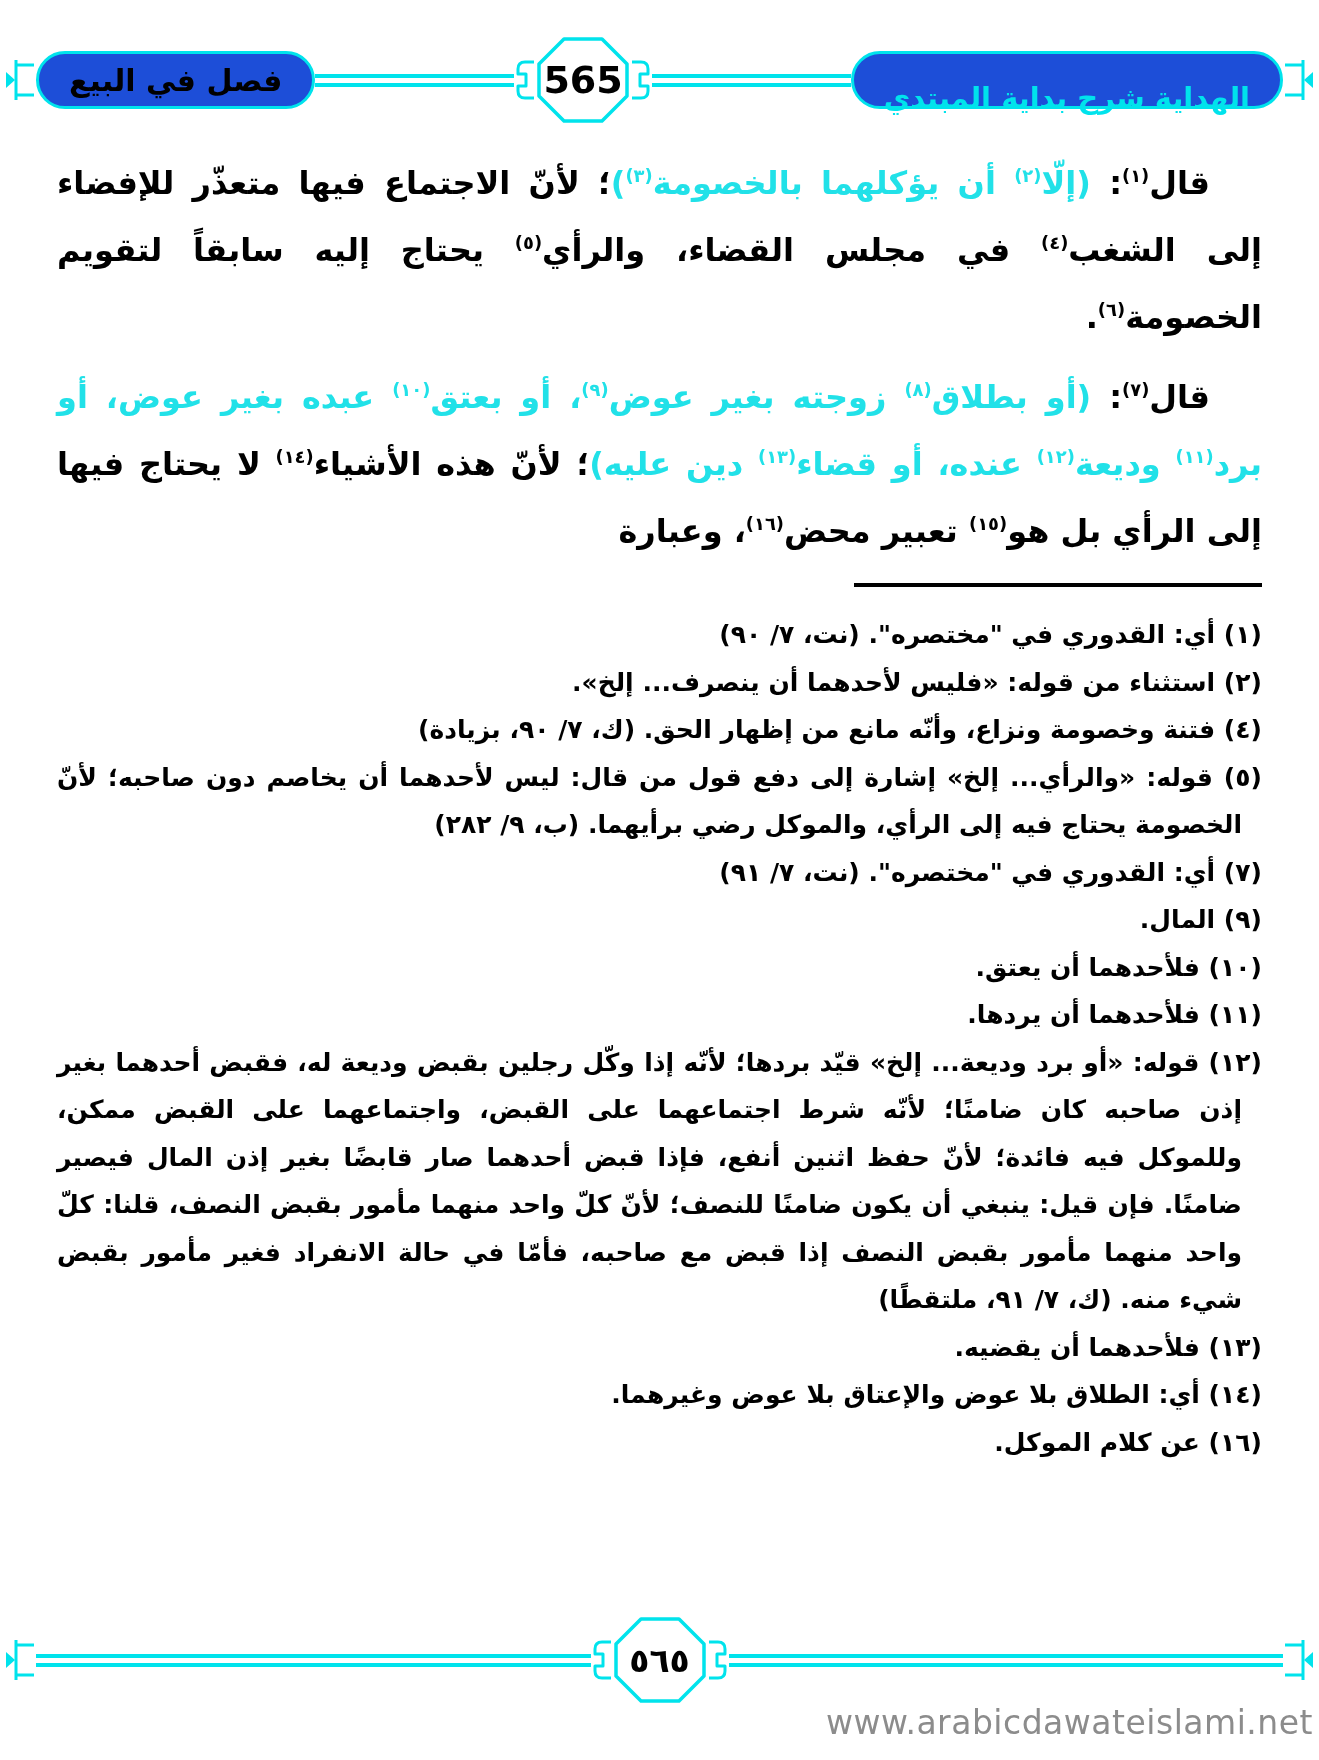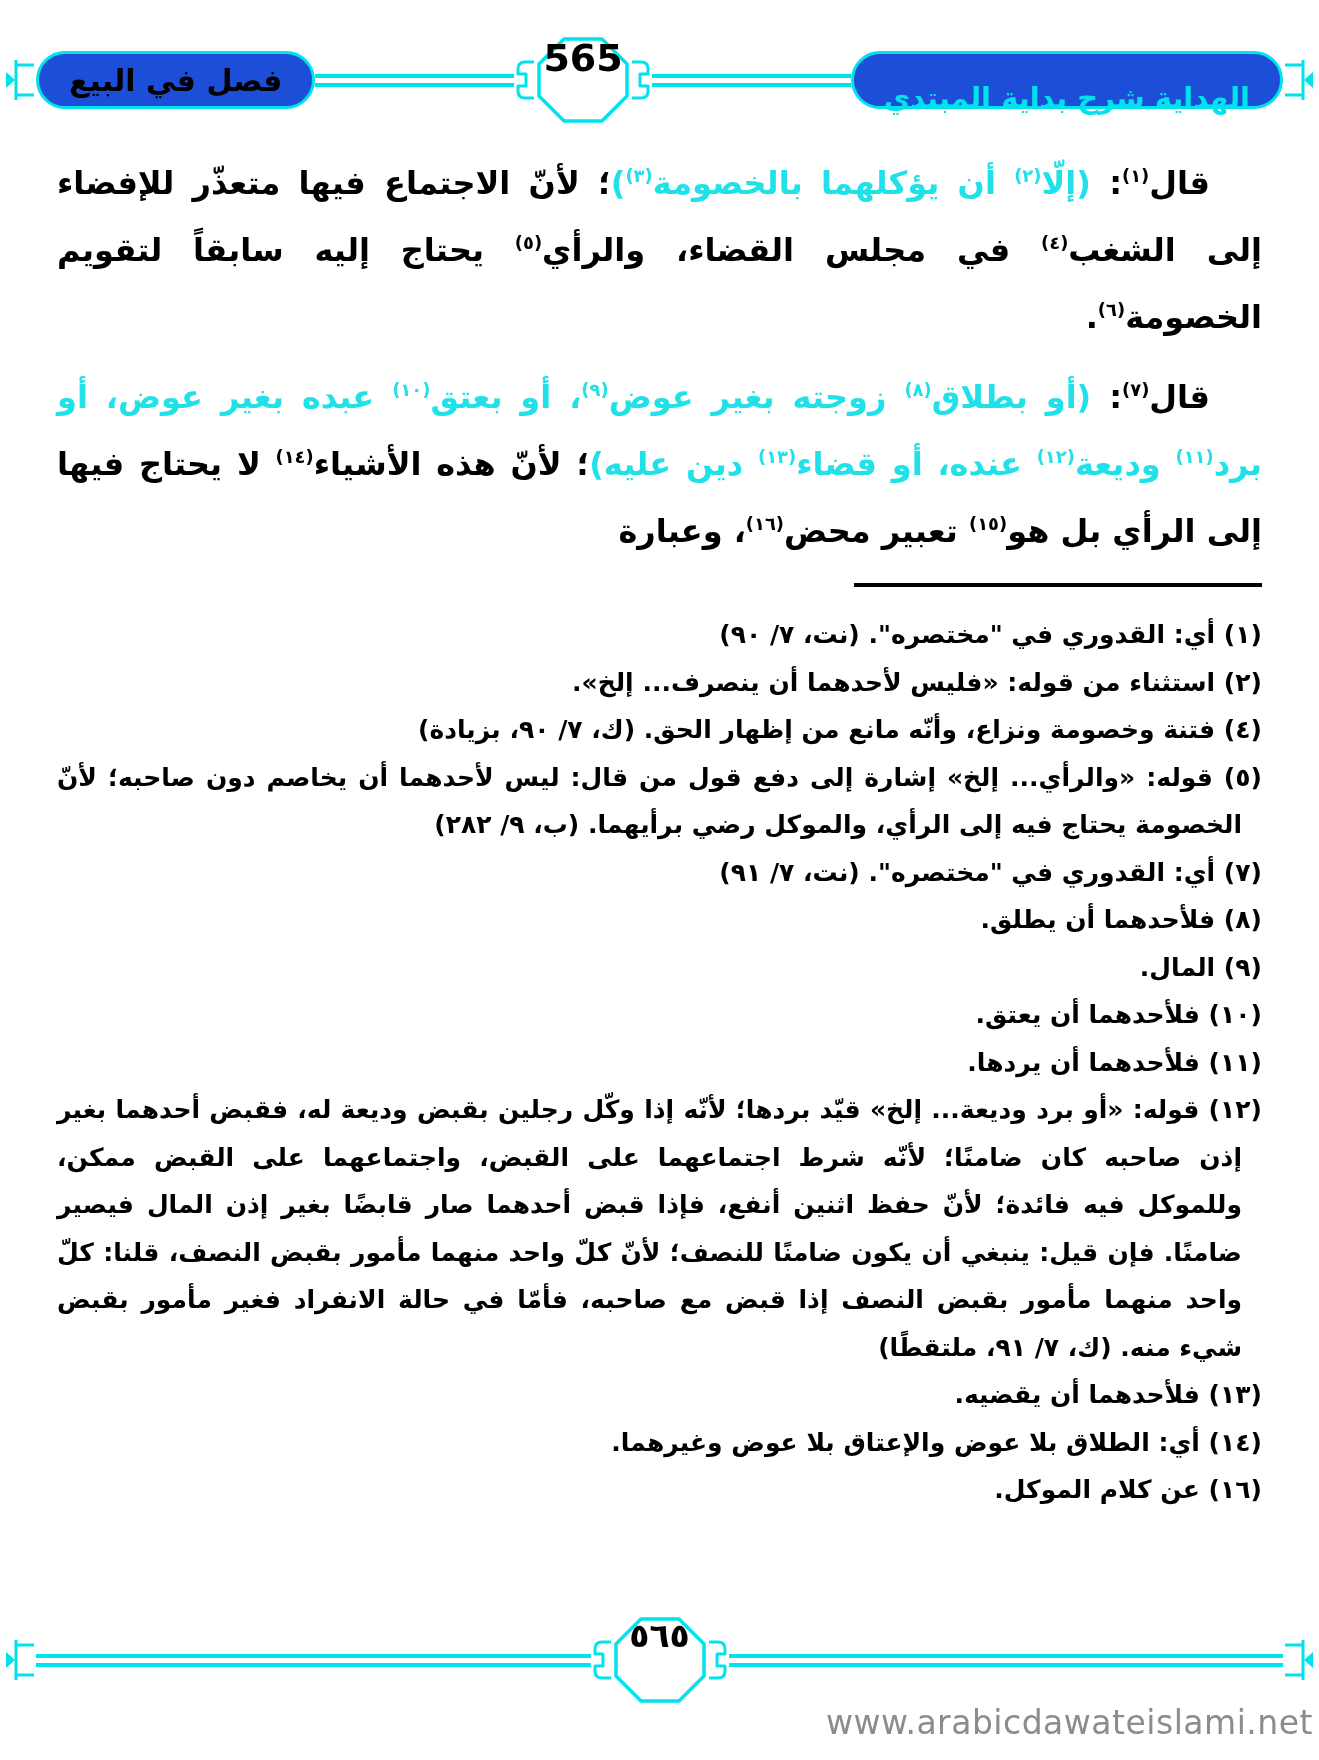--- a/index.html
+++ b/index.html
@@ -19,21 +19,21 @@
   .band{display:flex;align-items:center;direction:ltr;}
   .header-band{padding:36px 4px 0 4px;}
   .rule{flex:1 1 auto;height:13px;border-top:4px solid var(--accent);border-bottom:4px solid var(--accent);}
   .cartouche{
     flex:0 0 auto;height:58px;background:#1d4ed8;border:3px solid var(--accent);
     border-radius:32px;display:flex;align-items:center;justify-content:flex-start;
     padding:0 30px;z-index:1;
   }
   .section-title{font-size:30px;font-weight:bold;color:var(--ink);white-space:nowrap;}
   .book-title{font-size:29px;font-weight:bold;color:var(--accent);white-space:nowrap;margin-top:36px;}
-  .badge{position:relative;flex:0 0 auto;width:94px;height:88px;display:flex;align-items:flex-start;justify-content:center;}
+  .badge{position:relative;flex:0 0 auto;width:94px;height:88px;display:flex;align-items:center;justify-content:center;}
   .badge svg.oct{position:absolute;left:0;top:0;width:94px;height:88px;}
   .badge .num{position:relative;font-size:38px;font-weight:bold;color:var(--ink);z-index:1;}
   .badge .num.arabic{font-size:33px;}
   .cap{flex:0 0 auto;width:22px;height:48px;color:var(--accent);}
   .edge{flex:0 0 auto;width:32px;height:48px;color:var(--accent);}
   .flip{transform:scaleX(-1);}
   
   .content{margin:26px 57px 0 57px;direction:rtl;}
   .para{
     margin:0 0 12px 0;font-size:32px;font-weight:bold;line-height:2.1;
@@ -110,21 +110,20 @@
       </div>
 
     <div class="fn-sep"></div>
 
     <div class="footnotes">
         <div class="footnote"><span class="fn-num">(١) </span><span>أي: القدوري في "مختصره". (نت، ٧/ ٩٠)</span></div>
         <div class="footnote"><span class="fn-num">(٢) </span><span>استثناء من قوله: «فليس لأحدهما أن ينصرف... إلخ».</span></div>
         <div class="footnote"><span class="fn-num">(٤) </span><span>فتنة وخصومة ونزاع، وأنّه مانع من إظهار الحق. (ك، ٧/ ٩٠، بزيادة)</span></div>
         <div class="footnote"><span class="fn-num">(٥) </span><span>قوله: «والرأي... إلخ» إشارة إلى دفع قول من قال: ليس لأحدهما أن يخاصم دون صاحبه؛ لأنّ الخصومة يحتاج فيه إلى الرأي، والموكل رضي برأيهما. (ب، ٩/ ٢٨٢)</span></div>
         <div class="footnote"><span class="fn-num">(٧) </span><span>أي: القدوري في "مختصره". (نت، ٧/ ٩١)</span></div>
-        <div class="footnote"><span class="fn-num">(٨) </span><span>فلأحدهما أن يطلق.</span></div>
         <div class="footnote"><span class="fn-num">(٩) </span><span>المال.</span></div>
         <div class="footnote"><span class="fn-num">(١٠) </span><span>فلأحدهما أن يعتق.</span></div>
         <div class="footnote"><span class="fn-num">(١١) </span><span>فلأحدهما أن يردها.</span></div>
         <div class="footnote"><span class="fn-num">(١٢) </span><span>قوله: «أو برد وديعة... إلخ» قيّد بردها؛ لأنّه إذا وكّل رجلين بقبض وديعة له، فقبض أحدهما بغير إذن صاحبه كان ضامنًا؛ لأنّه شرط اجتماعهما على القبض، واجتماعهما على القبض ممكن، وللموكل فيه فائدة؛ لأنّ حفظ اثنين أنفع، فإذا قبض أحدهما صار قابضًا بغير إذن المال فيصير ضامنًا. فإن قيل: ينبغي أن يكون ضامنًا للنصف؛ لأنّ كلّ واحد منهما مأمور بقبض النصف، قلنا: كلّ واحد منهما مأمور بقبض النصف إذا قبض مع صاحبه، فأمّا في حالة الانفراد فغير مأمور بقبض شيء منه. (ك، ٧/ ٩١، ملتقطًا)</span></div>
         <div class="footnote"><span class="fn-num">(١٣) </span><span>فلأحدهما أن يقضيه.</span></div>
         <div class="footnote"><span class="fn-num">(١٤) </span><span>أي: الطلاق بلا عوض والإعتاق بلا عوض وغيرهما.</span></div>
         <div class="footnote"><span class="fn-num">(١٦) </span><span>عن كلام الموكل.</span></div>
       </div>
   </div>
 

